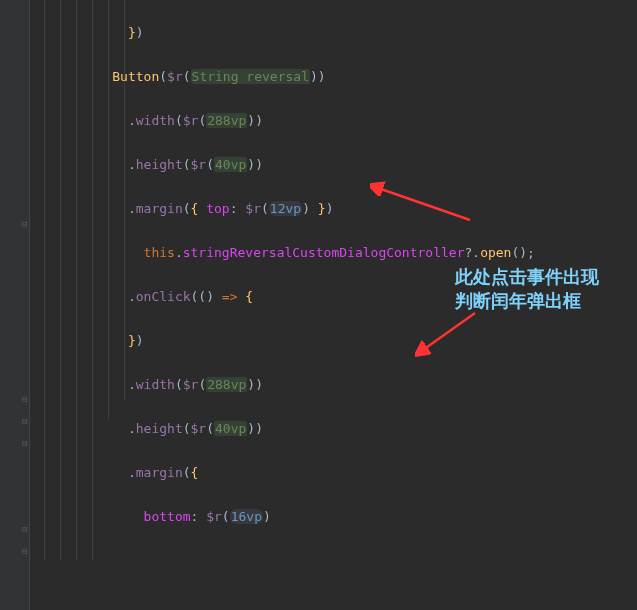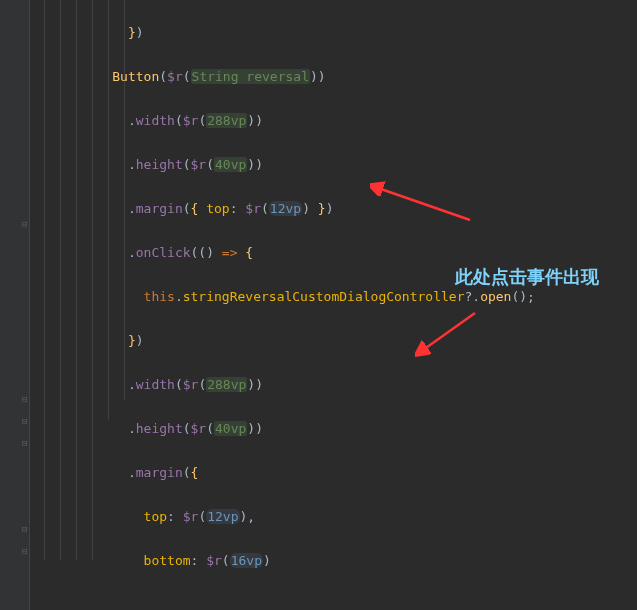--- a/index.html
+++ b/index.html
@@ -39,21 +39,21 @@
 }
 .kw { color: #cc7832; }
 .fn { color: #ffc66d; text-align: center; }
 .method { color: #9876aa; }
 .strhl { color: #6a8759; background: #344134; border-radius: 2px; padding: 0 1px; }
 .numhl { color: #6897bb; background: #36393f; border-radius: 6px; padding: 0 1px; }
 .punc { color: #a9b7c6; }
 .brace { color: #ffc66d; }
 .paren { color: #a9b7c6; }
 .this { color: #cc7832; }
-.prop { color: #eab308; }
+.prop { color: #d946ef; }
 .vline {
   position: absolute;
   width: 1px;
   background: #404040;
   top: 0;
   height: 560px;
 }
 .annotation {
   position: absolute;
   color: #7dd3fc;
@@ -86,27 +86,26 @@
 <div class="vline" style="left:92px"></div>
 <div class="vline" style="left:108px;height:420px"></div>
 <div class="vline" style="left:124px;height:400px"></div>
 
 <div class="code">
 <div>            <span class="brace">}</span><span class="paren">)</span></div>
 <div>          <span class="fn">Button</span><span class="paren">(</span><span class="method">$r</span><span class="paren">(</span><span class="strhl">String reversal</span><span class="paren">))</span></div>
 <div>            <span class="punc">.</span><span class="method">width</span><span class="paren">(</span><span class="method">$r</span><span class="paren">(</span><span class="strhl">288vp</span><span class="paren">))</span></div>
 <div>            <span class="punc">.</span><span class="method">height</span><span class="paren">(</span><span class="method">$r</span><span class="paren">(</span><span class="strhl">40vp</span><span class="paren">))</span></div>
 <div>            <span class="punc">.</span><span class="method">margin</span><span class="paren">(</span><span class="brace">{</span> <span class="prop">top</span><span class="punc">:</span> <span class="method">$r</span><span class="paren">(</span><span class="numhl">12vp</span><span class="paren">)</span> <span class="brace">}</span><span class="paren">)</span></div>
+<div>              <span class="this">this</span><span class="punc">.</span><span class="prop">stringReversalCustomDialogController</span><span class="punc">?.</span><span class="fn">open</span><span class="paren">()</span><span class="punc">;</span></div>
 <div>            <span class="punc">.</span><span class="method">onClick</span><span class="paren">((</span><span class="paren">)</span> <span class="kw">=&gt;</span> <span class="brace">{</span></div>
-<div>              <span class="this">this</span><span class="punc">.</span><span class="prop">stringReversalCustomDialogController</span><span class="punc">?.</span><span class="fn">open</span><span class="paren">()</span><span class="punc">;</span></div>
 <div>            <span class="brace">}</span><span class="paren">)</span></div>
 <div>            <span class="punc">.</span><span class="method">width</span><span class="paren">(</span><span class="method">$r</span><span class="paren">(</span><span class="strhl">288vp</span><span class="paren">))</span></div>
 <div>            <span class="punc">.</span><span class="method">height</span><span class="paren">(</span><span class="method">$r</span><span class="paren">(</span><span class="strhl">40vp</span><span class="paren">))</span></div>
 <div>            <span class="punc">.</span><span class="method">margin</span><span class="paren">(</span><span class="brace">{</span></div>
-<div>              <span class="prop">top</span><span class="punc">:</span> <span class="method">$r</span><span class="paren">(</span><span class="numhl">12vp</span><span class="paren">)</span><span class="punc">,</span></div>
 <div>              <span class="prop">bottom</span><span class="punc">:</span> <span class="method">$r</span><span class="paren">(</span><span class="numhl">16vp</span><span class="paren">)</span></div>
 
 
 
 
 
 
 
 
 
@@ -129,13 +128,14 @@
   <defs>
       <marker id="ah2" markerWidth="10" markerHeight="10" refX="2" refY="3" orient="auto">
         <polygon points="0 0, 6 3, 0 6" fill="#ff3333"></polygon>
       </marker>
     </defs>
   <line x1="60" y1="5" x2="8" y2="42" stroke="#ff3333" stroke-width="2.5" marker-end="url(#ah2)"></line>
 </svg>
 
 <div class="annotation" style="left:455px;top:265px">
   <div>此处点击事件出现</div>
+  <div>判断闰年弹出框</div>
 </div>
 
 </body></html>

